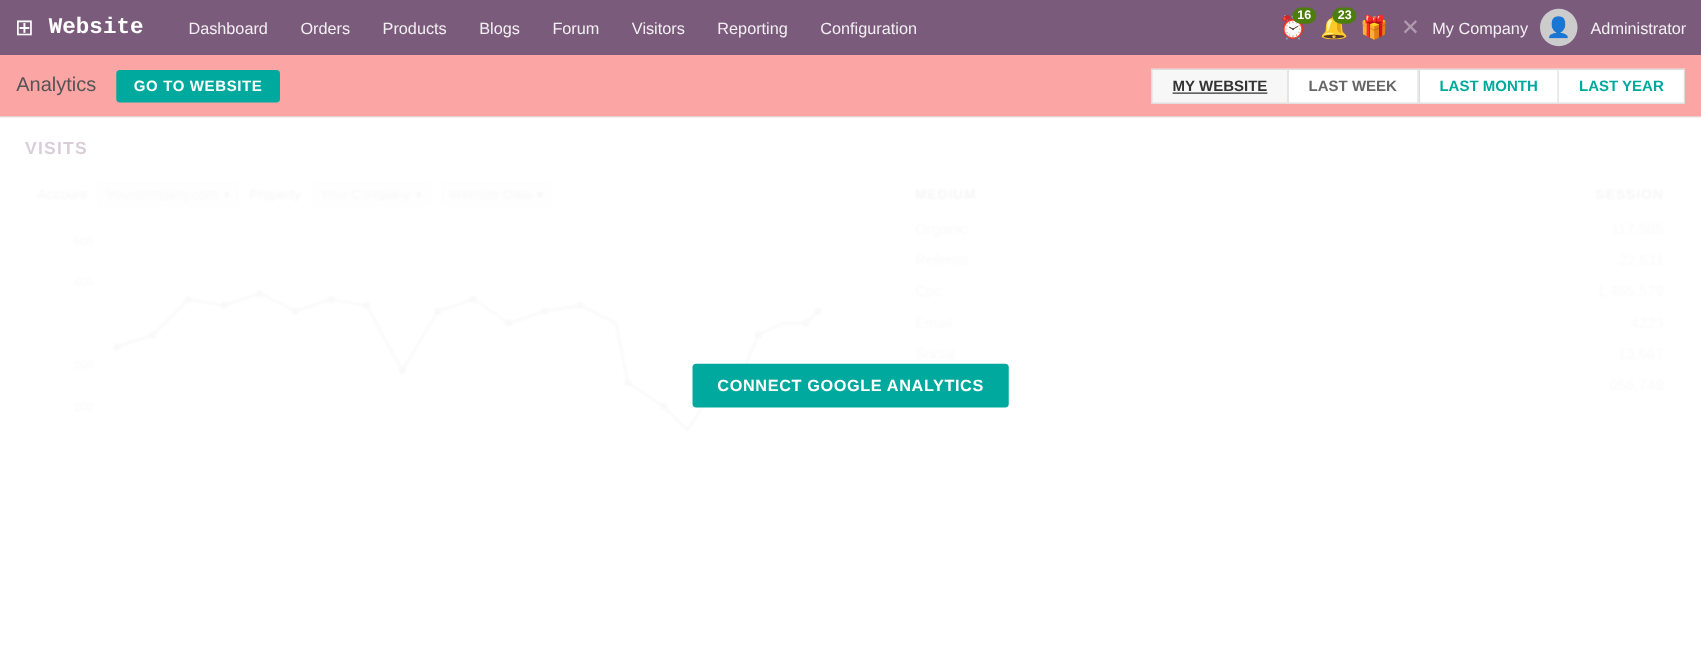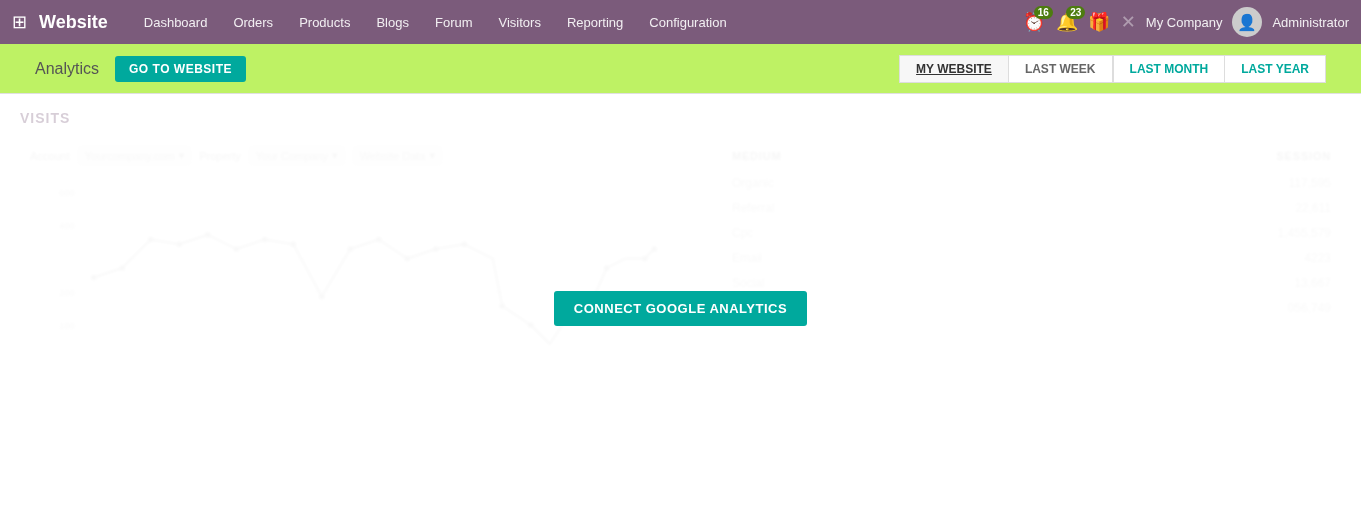--- a/index.html
+++ b/index.html
@@ -18,20 +18,21 @@
       color: #fff;
       font-size: 18px;
       margin-right: 8px;
       cursor: pointer;
     }
     .topnav .app-title {
       color: #fff;
       font-size: 18px;
       font-weight: 600;
       margin-right: 20px;
+      font-family: Liberation Mono, monospace;
     }
     .topnav .nav-items {
       display: flex;
       gap: 2px;
       flex: 1;
     }
     .topnav .nav-item {
       color: rgba(255,255,255,0.9);
       padding: 6px 12px;
       border-radius: 3px;
@@ -89,23 +90,23 @@
       cursor: pointer;
     }
     .topnav .admin-name {
       color: rgba(255,255,255,0.9);
       font-size: 13px;
       cursor: pointer;
     }
 
     
     .analytics-header {
-      background: #bef264;
+      background: #fca5a5;
       border-bottom: 1px solid #e0e0e0;
-      padding: 10px 35px;
+      padding: 10px 13px;
       display: flex;
       align-items: center;
       justify-content: space-between;
       height: 50px;
     }
     .analytics-left {
       display: flex;
       align-items: center;
       gap: 16px;
     }

